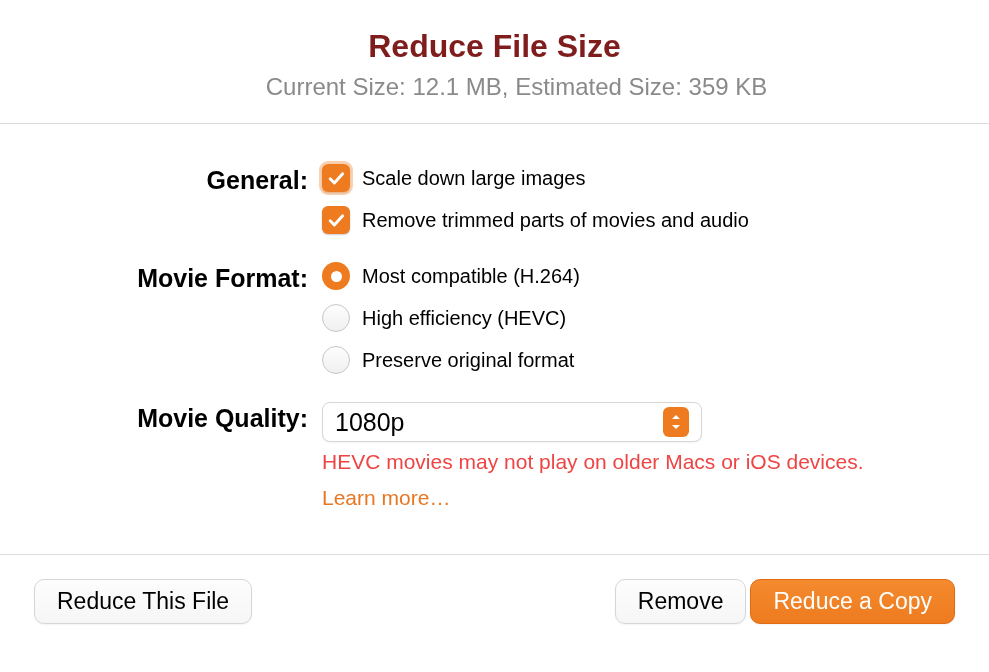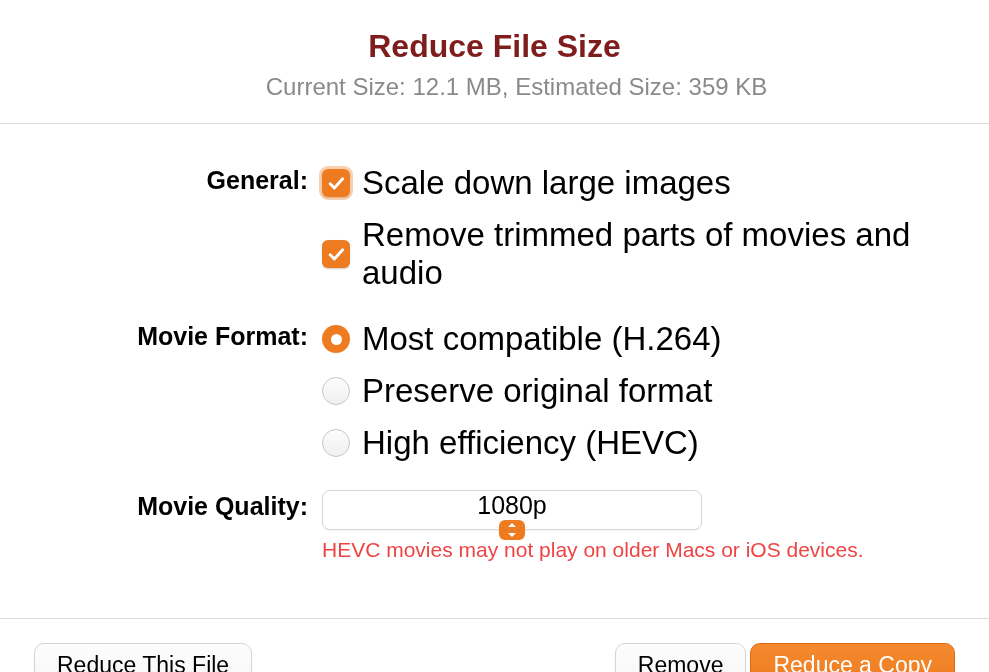--- a/index.html
+++ b/index.html
@@ -54,21 +54,21 @@
       padding-top: 2px;
     }
     .control-col {
       flex: 1;
     }
     .control-line {
       display: flex;
       align-items: center;
       gap: 12px;
       margin-bottom: 14px;
-      font-size: 33px;
+      font-size: 20px;
     }
     .checkbox {
       width: 28px;
       height: 28px;
       border-radius: 6px;
       display: flex;
       align-items: center;
       justify-content: center;
       background: #ee7b1f;
       box-shadow: 0 1px 2px rgba(0,0,0,0.2);
@@ -117,21 +117,20 @@
       align-items: center;
       width: 380px;
       height: 40px;
       border: 1px solid #d6d6d6;
       border-radius: 8px;
       background: #fff;
       padding: 0 12px;
       box-shadow: 0 1px 2px rgba(0,0,0,0.05);
       cursor: pointer;
       font-size: 25px;
-      flex-direction: column;
     }
     .select-value {
       flex: 1;
     }
     .select-stepper {
       width: 26px;
       height: 30px;
       background: #ee7b1f;
       border-radius: 6px;
       display: flex;
@@ -220,44 +219,45 @@
 
   <div class="row">
     <div class="label-col">Movie Format:</div>
     <div class="control-col">
       <div class="control-line">
         <div class="radio checked"></div>
         <span>Most compatible (H.264)</span>
       </div>
       <div class="control-line">
         <div class="radio"></div>
+        <span>High efficiency (HEVC)</span>
+      </div>
+      <div class="control-line">
+        <div class="radio"></div>
         <span>Preserve original format</span>
-      </div>
-      <div class="control-line">
-        <div class="radio"></div>
-        <span>High efficiency (HEVC)</span>
       </div>
     </div>
   </div>
 
   <div class="row select-row">
     <div class="label-col">Movie Quality:</div>
     <div class="control-col">
       <div class="select-wrap">
         <span class="select-value">1080p</span>
         <div class="select-stepper">
           <svg viewBox="0 0 10 6">
               <path d="M1 5 L5 1 L9 5 Z"></path>
             </svg>
           <svg viewBox="0 0 10 6">
               <path d="M1 1 L5 5 L9 1 Z"></path>
             </svg>
         </div>
       </div>
       <div class="note">HEVC movies may not play on older Macs or iOS devices.</div>
+      <div class="learn-more">Learn more…</div>
     </div>
   </div>
 
 </div>
 
 <hr class="divider">
 
 <div class="footer">
   <button class="btn">Reduce This File</button>
   <div class="spacer"></div>

